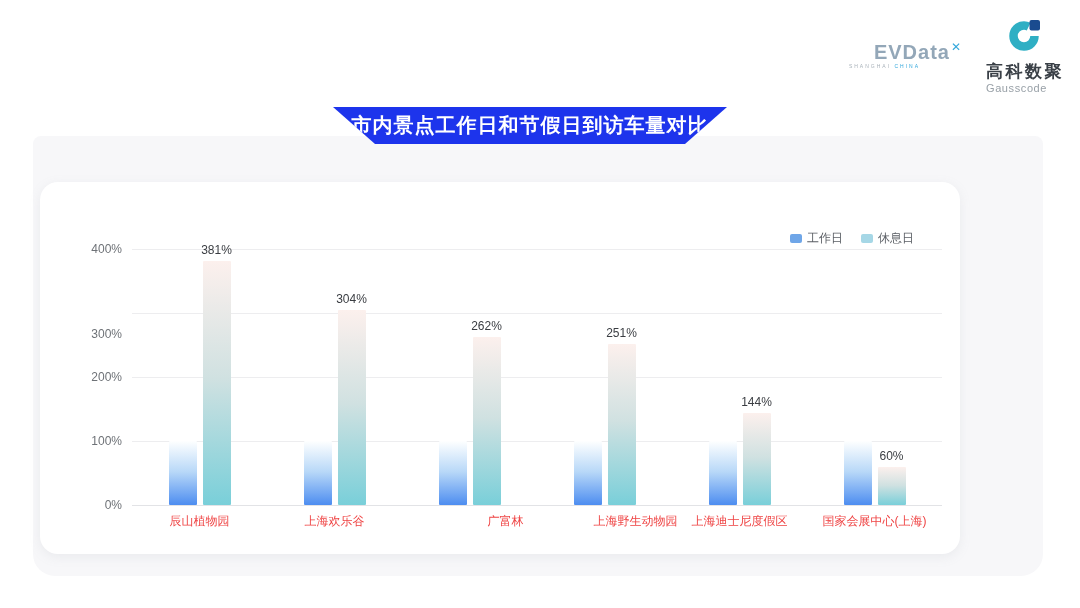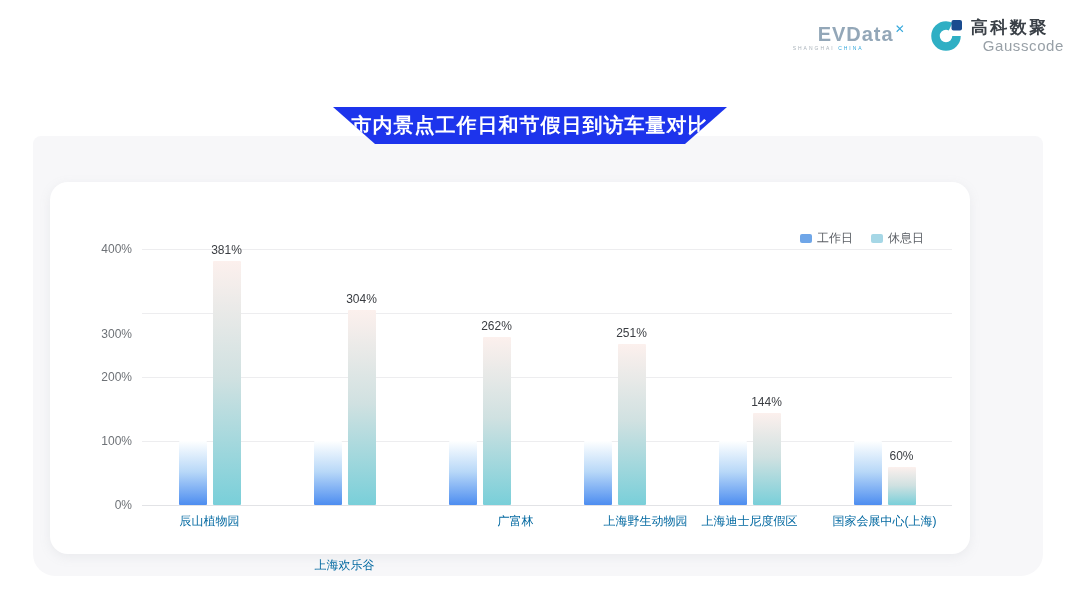--- a/index.html
+++ b/index.html
@@ -9,52 +9,52 @@
     background:#ffffff;
     font-family:"Liberation Sans","DejaVu Sans",sans-serif;
   }
   
   .logos { position:absolute; top:18px; right:16px; display:flex; align-items:center; gap:16px; }
   .evdata { position:relative; text-align:left; line-height:1; padding-right:10px; }
   .ev-text { font-size:20px; font-weight:700; color:#93A7B8; letter-spacing:1px;margin-left:25px; }
   .ev-x { font-size:12px; font-weight:700; color:#35A8DC; position:relative; top:-8px; left:1px; }
   .ev-sub { font-size:5px; letter-spacing:2px; color:#A9B2BA; margin-top:2px; }
   .ev-sub .cn { color:#35A8DC; }
-  .gauss { display:flex; align-items:center; gap:7px; }
+  .gauss { display:flex; align-items:center; gap:7px;flex-direction:column; }
   .g-text { line-height:1.1; }
   .g-cn { font-size:17px; font-weight:700; color:#3A4047; letter-spacing:2.5px; }
-  .g-en { font-size:15px; color:#98A0A7; letter-spacing:0.6px;margin-left:12px; }
+  .g-en { font-size:11px; color:#98A0A7; letter-spacing:0.6px; }
   
   .banner {
     position:absolute; left:333px; top:107px; width:394px; height:37px;
     display:flex; align-items:center; justify-content:center; z-index:5;
     clip-path:polygon(0 0, 100% 0, calc(100% - 42px) 100%, 42px 100%);
   }
   .banner h1 { margin:4px; color:#ffffff; font-size:20px; font-weight:700; letter-spacing:1px; }
   
   .panel {
     position:absolute; left:33px; top:136px; width:1010px; height:440px;
     background:#F7F7F9; border-radius:8px 8px 22px 22px;
   }
   .card {
-    position:absolute; left:17px; top:46px; width:920px; height:372px;
+    position:absolute; left:7px; top:46px; width:920px; height:372px;
     background:#ffffff; border-radius:18px;
     box-shadow:0 3px 12px rgba(140,145,160,0.12);
   }
   
   .legend { position:absolute; top:48px; right:46px; display:flex; gap:18px; align-items:center; z-index:3; }
   .legend-item { display:flex; align-items:center; gap:5px; font-size:12px; color:#5A5E64; cursor:pointer; }
   .legend-swatch { width:12px; height:9px; border-radius:2px; display:inline-block; }
   
   .gridline { position:absolute; height:1px; background:#EDEDEF; }
   .gridline.base { background:#E2E3E6; }
   .ytick { position:absolute; width:78px; text-align:right; font-size:12px; color:#6E7277; }
   .bar { position:absolute; border-radius:1px; }
   .bar-label { position:absolute; transform:translateX(-50%); font-size:12px; color:#3A3D42; white-space:nowrap; }
-  .xlabel { position:absolute; transform:translateX(-50%); font-size:12px; color:#0369a1; white-space:nowrap; }
+  .xlabel { position:absolute; transform:translateX(-50%); font-size:12px; color:#ef4444; white-space:nowrap; }
 </style>
 </head>
 <body>
 
 <div class="logos">
   <div class="evdata">
     <span class="ev-text">EVData</span><span class="ev-x">✕</span>
     <div class="ev-sub"><span>SHANGHAI</span> <span class="cn">CHINA</span></div>
   </div>
   <div class="gauss">
@@ -95,21 +95,21 @@
       <div class="gridline" style="left: 92px; width: 810px; top: 195px;"></div>
       <div class="ytick" style="left: 4px; top: 188px;">200%</div>
       <div class="gridline" style="left: 92px; width: 810px; top: 131px;"></div>
       <div class="ytick" style="left: 4px; top: 124px; margin-top: 21px;">300%</div>
       <div class="gridline" style="left: 92px; width: 810px; top: 67px;"></div>
       <div class="ytick" style="left: 4px; top: 60px;">400%</div>
       <div class="xlabel" style="left: 159.5px; top: 331px;">辰山植物园</div>
       <div class="bar" style="left: 128.5px; top: 259px; width: 28px; height: 64px; background: linear-gradient(rgb(254, 255, 255) 0%, rgb(184, 216, 248) 48%, rgb(77, 141, 240) 100%);"></div>
       <div class="bar" style="left: 162.5px; top: 79.16px; width: 28px; height: 243.84px; background: linear-gradient(rgb(252, 240, 237) 0%, rgb(208, 225, 225) 48%, rgb(121, 207, 217) 100%);"></div>
       <div class="bar-label" style="left: 176.5px; top: 61.16px;">381%</div>
-      <div class="xlabel" style="left: 294.5px; top: 331px; margin-top: 44px;">上海欢乐谷</div>
+      <div class="xlabel" style="left: 294.5px; top: 331px;">上海欢乐谷</div>
       <div class="bar" style="left: 263.5px; top: 259px; width: 28px; height: 64px; background: linear-gradient(rgb(254, 255, 255) 0%, rgb(184, 216, 248) 48%, rgb(77, 141, 240) 100%);"></div>
       <div class="bar" style="left: 297.5px; top: 128.44px; width: 28px; height: 194.56px; background: linear-gradient(rgb(252, 240, 237) 0%, rgb(208, 225, 225) 48%, rgb(121, 207, 217) 100%);"></div>
       <div class="bar-label" style="left: 311.5px; top: 110.44px;">304%</div>
       <div class="xlabel" style="left: 429.5px; top: 331px; margin-left: 36px;">广富林</div>
       <div class="bar" style="left: 398.5px; top: 259px; width: 28px; height: 64px; background: linear-gradient(rgb(254, 255, 255) 0%, rgb(184, 216, 248) 48%, rgb(77, 141, 240) 100%);"></div>
       <div class="bar" style="left: 432.5px; top: 155.32px; width: 28px; height: 167.68px; background: linear-gradient(rgb(252, 240, 237) 0%, rgb(208, 225, 225) 48%, rgb(121, 207, 217) 100%);"></div>
       <div class="bar-label" style="left: 446.5px; top: 137.32px;">262%</div>
       <div class="xlabel" style="left: 564.5px; top: 331px; margin-left: 31px;">上海野生动物园</div>
       <div class="bar" style="left: 533.5px; top: 259px; width: 28px; height: 64px; background: linear-gradient(rgb(254, 255, 255) 0%, rgb(184, 216, 248) 48%, rgb(77, 141, 240) 100%);"></div>
       <div class="bar" style="left: 567.5px; top: 162.36px; width: 28px; height: 160.64px; background: linear-gradient(rgb(252, 240, 237) 0%, rgb(208, 225, 225) 48%, rgb(121, 207, 217) 100%);"></div>

